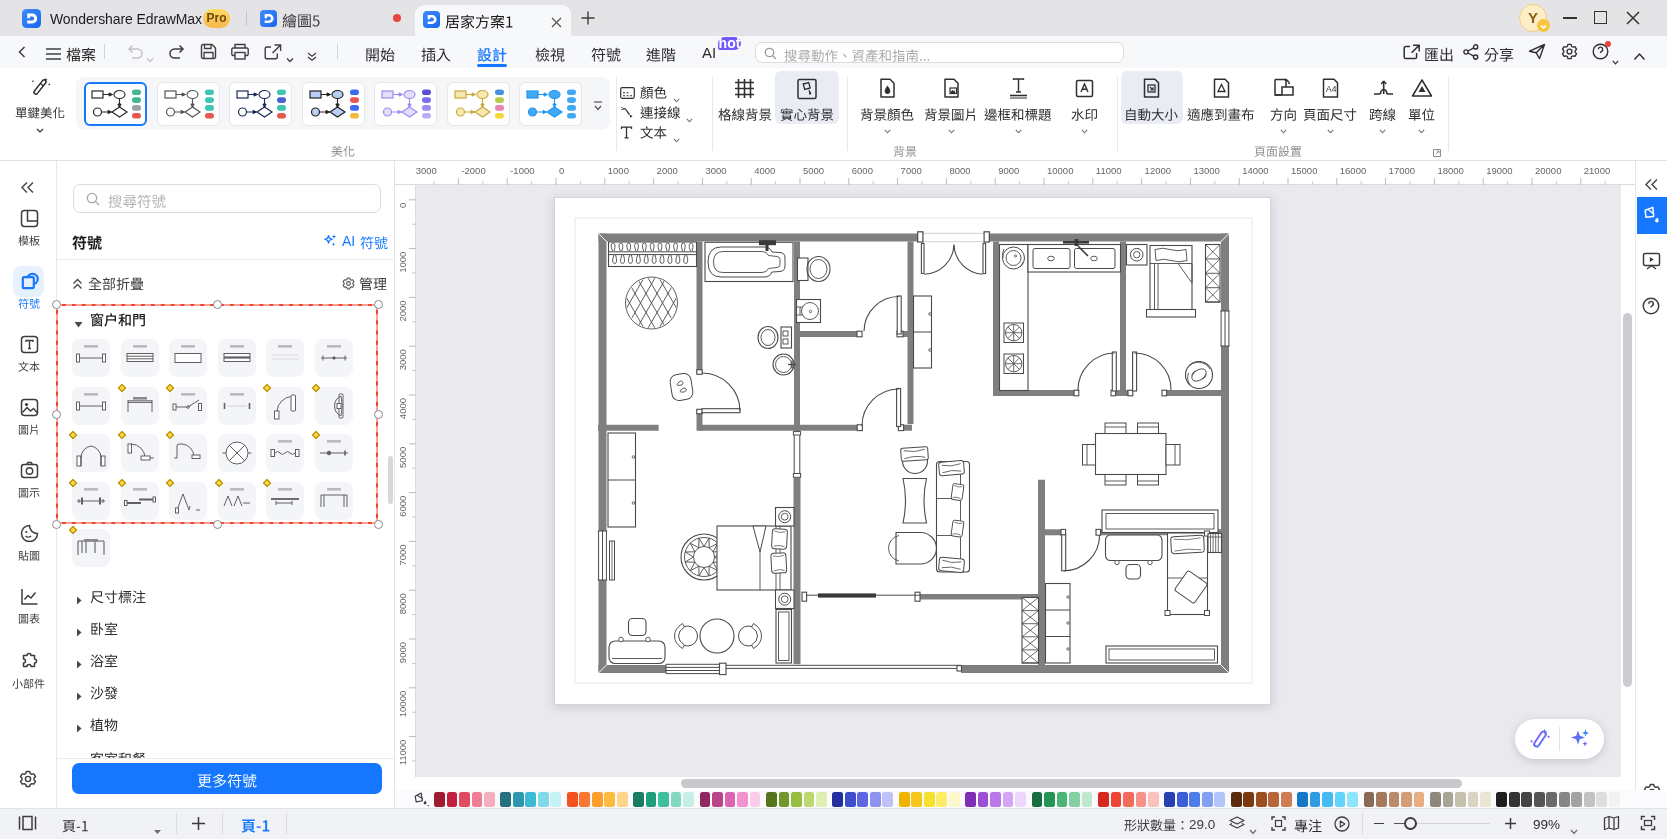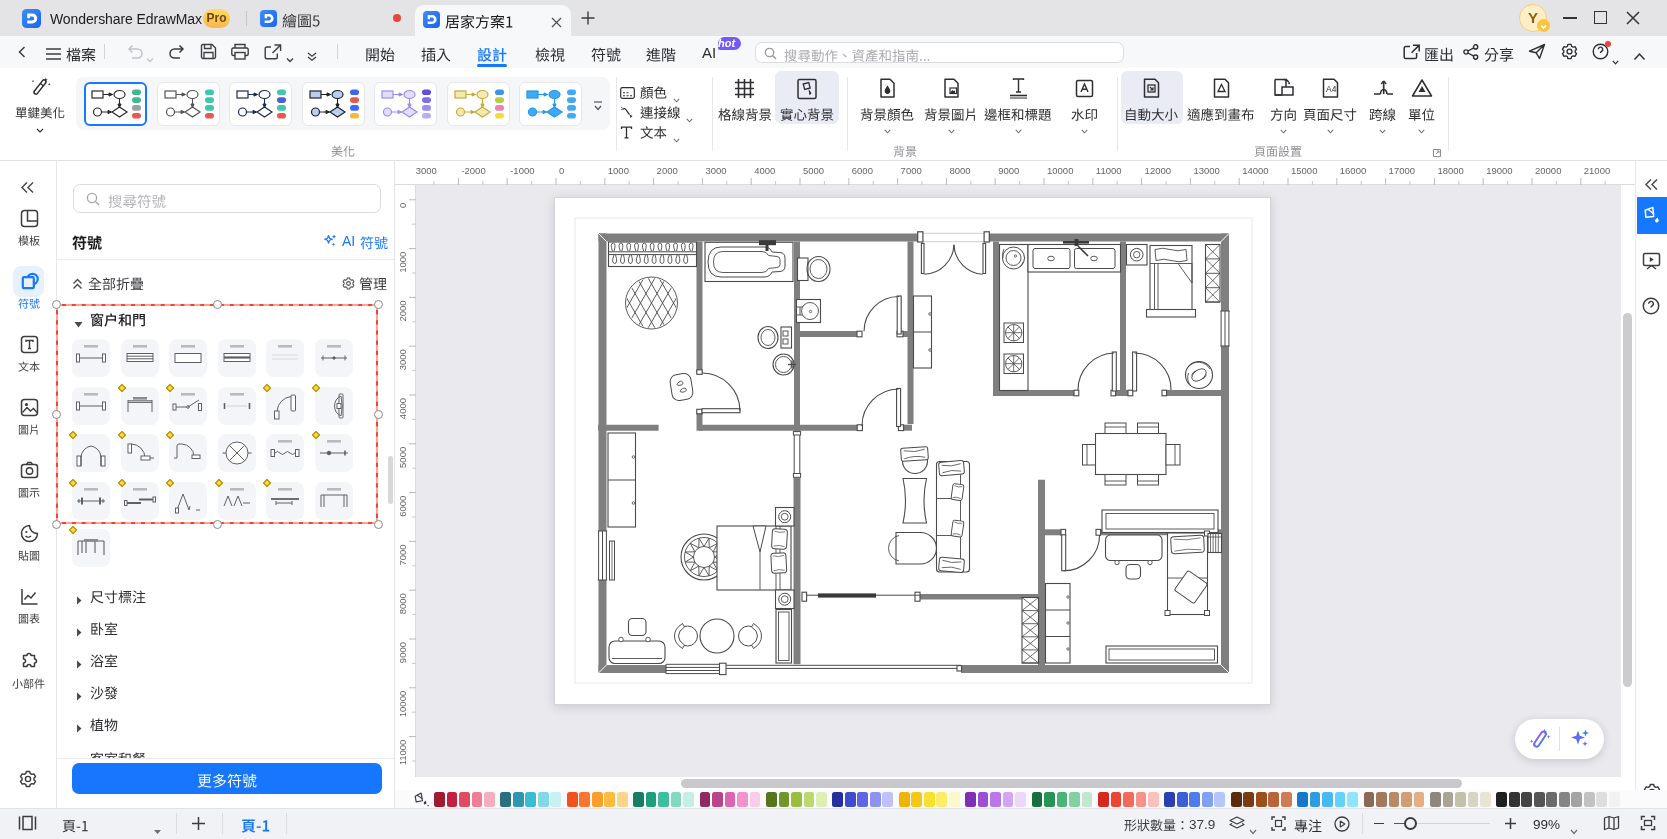--- a/index.html
+++ b/index.html
@@ -171,21 +171,21 @@
     <svg class="t" width="31" height="22" viewBox="0 0 31 22" style="overflow:visible">
       <g fill="#2d2d30" transform="translate(0,17.4) scale(1,-1)">
         <path transform="translate(0.0,0) scale(0.015000)" d="M463 675H922V612H463V115H395V608L457 675ZM427 510H894V450H427ZM430 347H895V286H430ZM428 179H945V115H428ZM639 648H705V146H639ZM474 834 538 816Q512 743 477 672Q442 600 401 537Q361 474 317 426Q314 434 306 445Q298 456 290 467Q282 478 275 485Q335 550 388 643Q440 736 474 834ZM611 807 674 826Q697 789 719 744Q741 700 750 669L685 647Q675 679 654 724Q633 770 611 807ZM83 805 140 839Q163 815 187 787Q212 759 233 733Q255 706 268 686L211 645Q197 666 176 694Q154 722 130 752Q106 781 83 805ZM47 609H266V546H47ZM226 151Q257 85 310 53Q364 21 440 12Q517 2 616 1Q669 1 732 3Q795 5 857 8Q920 11 970 15Q965 7 960 -6Q955 -19 951 -33Q947 -46 945 -57Q899 -59 843 -62Q787 -64 729 -64Q671 -65 616 -65Q528 -65 459 -58Q389 -51 336 -31Q283 -11 243 27Q203 65 175 127ZM239 360H257L270 361L307 347Q282 188 222 81Q162 -25 78 -82Q73 -74 64 -64Q55 -54 45 -45Q36 -35 28 -31Q108 20 163 115Q218 210 239 347ZM61 284V342L97 360H264L264 299H121Q102 299 84 294Q67 290 61 284ZM61 284Q59 293 54 306Q48 319 43 332Q38 345 33 352Q45 355 57 362Q69 368 82 383Q94 394 116 422Q138 449 163 484Q188 518 211 550Q233 582 246 602V604L269 614L318 591Q300 565 275 531Q250 496 222 459Q194 423 167 389Q140 355 118 331Q118 331 109 327Q101 322 89 315Q78 307 70 300Q61 292 61 284Z"></path>
         <path transform="translate(15.0,0) scale(0.015000)" d="M78 799H311V731H145V-78H78ZM292 799H305L317 802L365 772Q343 710 314 641Q286 573 259 513Q318 450 336 396Q355 342 355 294Q355 254 346 223Q336 193 314 177Q292 163 261 159Q229 156 192 157Q191 171 186 190Q182 210 174 224Q191 222 206 222Q222 221 233 222Q254 224 266 231Q279 240 283 259Q288 278 288 301Q288 342 268 394Q248 445 189 505Q204 539 219 576Q233 613 247 650Q260 687 272 720Q283 753 292 779ZM441 706H629V641H441ZM668 834H742V502Q742 482 748 476Q753 470 773 470Q778 470 790 470Q802 470 817 470Q832 470 845 470Q858 470 864 470Q876 470 882 478Q888 485 891 508Q894 530 895 575Q906 566 925 558Q944 551 959 547Q957 491 947 460Q938 429 920 417Q903 405 871 405Q865 405 850 405Q835 405 817 405Q798 405 784 405Q769 405 763 405Q725 405 705 413Q684 421 676 443Q668 464 668 502ZM600 423 682 405Q665 374 648 342Q631 311 616 288L558 307Q569 331 581 365Q593 398 600 423ZM416 332H893V-78H816V271H491V-82H416ZM454 176H854V117H454ZM454 18H852V-43H454ZM391 386 387 446 420 471 628 520Q629 506 632 488Q634 471 637 460Q563 441 518 428Q472 416 447 408Q422 400 410 395Q398 390 391 386ZM391 386Q390 396 386 409Q382 422 377 436Q372 449 367 457Q378 460 389 469Q399 477 399 503V834H472V436Q472 436 464 433Q456 430 444 426Q432 421 420 414Q408 408 399 401Q391 393 391 386ZM696 705H937V641H696Z"></path>
       </g>
     </svg>
   </div>
 <div class="abs" style="left:477px;top:64px;width:30px;height:3px;background:#1677ff;border-radius:1.5px"></div>
 <div class="abs" style="left:702px;top:44px;font-size:15px;color:#2d2d30">AI</div>
 <div class="abs" style="left:718px;top:37px;width:23px;height:13px;border-radius:6.5px 6.5px 6.5px 2px;background:#7459f8">
-    <div style="font-size:11px;font-style:italic;font-weight:bold;color:#fff;text-align:left;line-height:13px">hot</div>
+    <div style="font-size:14px;font-weight:bold;color:#fff;text-align:center;line-height:13px">hot</div>
   </div>
 <div class="abs" style="left:755px;top:42px;width:369px;height:21px;background:#fff;border:1px solid #dcdce0;border-radius:7px"></div>
 <div class="abs" style="left:764px;top:46px"><svg width="13" height="13" viewBox="0 0 13 13">
       <circle cx="5.5" cy="5.5" r="4.2" stroke="#9a9a9e" stroke-width="1.3" fill="none"></circle>
       <path d="M8.8 8.8 L12 12" stroke="#9a9a9e" stroke-width="1.3"></path>
     </svg></div>
 <div class="abs" style="left:784px;top:44.6px">
     <svg class="t" width="147" height="19" viewBox="0 0 147 19" style="overflow:visible">
       <g fill="#a9a9ad" transform="translate(0,15.7) scale(1,-1)">
         <path transform="translate(0.0,0) scale(0.013500)" d="M585 839H656V269H585ZM336 302H834V237H336ZM700 604H867V541H700ZM384 604H543V541H384ZM348 442H550V377H348ZM348 741 415 719V398H348ZM507 812 553 758Q512 739 466 724Q419 708 382 698L348 741Q371 749 401 762Q431 774 459 787Q487 801 507 812ZM814 302H829L843 305L890 282Q854 201 794 140Q735 79 658 36Q582 -8 495 -36Q407 -65 315 -81Q310 -67 300 -47Q290 -27 280 -15Q367 -3 450 22Q533 46 604 84Q675 121 730 173Q784 224 814 291ZM471 250Q515 182 590 129Q664 76 760 40Q857 4 966 -13Q958 -21 949 -33Q940 -45 932 -57Q924 -70 919 -80Q807 -59 709 -17Q611 24 534 86Q457 147 407 226ZM694 767H903V376H694V441H837V702H694ZM38 309Q91 326 164 353Q238 379 314 408L327 340Q258 313 188 286Q117 259 59 237ZM49 638H316V568H49ZM160 839H230V16Q230 -14 223 -31Q215 -48 197 -57Q180 -66 151 -68Q122 -71 77 -71Q76 -57 69 -36Q63 -16 56 0Q86 -1 111 -1Q135 -2 144 -1Q153 -1 157 3Q160 6 160 16Z"></path>
@@ -1855,21 +1855,21 @@
     <svg class="t" width="66" height="19" viewBox="0 0 66 19" style="overflow:visible">
       <g fill="#3c3c40" transform="translate(0,15.1) scale(1,-1)">
         <path transform="translate(0.0,0) scale(0.013000)" d="M58 778H573V708H58ZM41 449H586V379H41ZM404 760H478V-79H404ZM172 760H243V439Q243 345 234 252Q224 160 192 74Q161 -12 93 -86Q88 -78 78 -68Q67 -59 57 -50Q46 -41 37 -36Q98 32 127 110Q155 188 164 271Q172 355 172 439ZM846 824 917 795Q880 749 832 705Q784 661 732 623Q679 585 628 557Q619 570 604 585Q588 600 574 610Q622 635 673 669Q724 703 770 743Q815 784 846 824ZM875 548 943 520Q905 471 854 424Q803 377 748 336Q692 295 638 266Q629 278 614 293Q599 308 584 319Q636 345 690 382Q744 419 793 462Q842 505 875 548ZM898 278 968 250Q926 181 866 119Q806 58 735 7Q663 -43 586 -79Q577 -65 562 -48Q547 -31 532 -19Q607 12 676 57Q746 103 803 159Q861 215 898 278Z"></path>
         <path transform="translate(13.0,0) scale(0.013000)" d="M399 544H957V469H399ZM741 779 800 808Q827 781 853 750Q879 718 901 687Q923 656 936 631L872 597Q860 622 839 654Q818 686 792 719Q767 752 741 779ZM117 550H323V482H117ZM46 340H314V271H46ZM294 840H364V-79H294ZM85 797H154V483H85ZM123 315H192V241Q192 210 189 172Q185 134 175 93Q164 52 146 14Q127 -25 97 -58Q90 -52 79 -46Q69 -39 58 -32Q47 -26 38 -22Q75 18 93 66Q111 114 117 160Q123 207 123 242ZM617 840H690V566Q690 484 681 398Q673 312 646 228Q618 144 563 65Q507 -13 413 -82Q408 -73 399 -62Q391 -51 380 -41Q370 -31 362 -25Q450 38 501 110Q552 183 577 260Q602 337 610 415Q617 493 617 566ZM704 521Q707 480 715 426Q722 372 739 310Q755 249 783 189Q812 129 858 75Q903 22 969 -15Q953 -26 938 -43Q923 -60 913 -75Q844 -34 798 25Q751 83 721 149Q691 216 673 284Q656 351 648 411Q639 471 634 515Z"></path>
         <path transform="translate(26.0,0) scale(0.013000)" d="M643 642H961V575H643ZM677 840 742 828Q725 737 700 649Q676 561 646 483Q616 406 580 345Q575 351 565 360Q556 369 545 378Q535 387 527 392Q563 447 591 519Q619 591 641 674Q662 756 677 840ZM819 601 886 595Q867 424 825 296Q784 167 709 74Q633 -18 513 -81Q510 -74 502 -63Q495 -52 487 -41Q480 -31 473 -24Q588 30 659 116Q729 202 766 322Q804 442 819 601ZM673 573Q692 440 728 323Q764 206 823 118Q882 30 969 -17Q961 -24 951 -34Q942 -44 934 -55Q925 -66 920 -76Q830 -20 771 74Q711 169 675 294Q639 419 618 564ZM278 840H338V315H278ZM172 723V553H453V723ZM112 775H514V500H112ZM154 409V342H468V409ZM89 457H535V293H89ZM44 671H137V668H472V671H571V614H472V617H137V614H44ZM113 86Q137 117 162 157Q188 197 211 239Q234 282 250 320L313 306Q295 266 272 223Q248 181 223 142Q199 103 178 74ZM113 86 162 127Q220 112 284 89Q348 65 405 40Q463 15 503 -8L454 -53Q416 -30 358 -3Q301 23 237 47Q172 70 113 86ZM401 270H462V235Q462 203 455 169Q448 135 427 101Q405 66 362 34Q319 1 248 -28Q177 -56 70 -79Q65 -68 55 -53Q46 -38 37 -29Q138 -9 204 16Q271 41 310 70Q350 98 369 127Q389 157 395 184Q401 212 401 236ZM44 229H563V174H44Z"></path>
         <path transform="translate(39.0,0) scale(0.013000)" d="M250 665V610H747V665ZM250 763V709H747V763ZM177 808H822V565H177ZM230 273V215H777V273ZM230 373V317H777V373ZM159 420H851V169H159ZM462 403H535V-27H462ZM52 522H949V465H52ZM131 114H873V61H131ZM47 3H955V-55H47Z"></path>
         <path transform="translate(52.0,0) scale(0.013000)" d="M500 544Q470 544 447 564Q424 585 424 619Q424 653 447 674Q470 694 500 694Q530 694 553 674Q576 653 576 619Q576 585 553 564Q530 544 500 544ZM500 54Q470 54 447 75Q424 95 424 129Q424 164 447 184Q470 205 500 205Q530 205 553 184Q576 164 576 129Q576 95 553 75Q530 54 500 54Z"></path>
       </g>
     </svg>
   </div>
-<div class="abs" style="left:1189px;top:816.5px;font-size:13.5px;color:#3c3c40">37.9</div>
+<div class="abs" style="left:1189px;top:816.5px;font-size:13.5px;color:#3c3c40">29.0</div>
 <div class="abs" style="left:1229px;top:816px"><svg width="16" height="15" viewBox="0 0 16 15">
       <path d="M8 1 L15 4.5 L8 8 L1 4.5 Z M3 7.5 L1 8.5 L8 12 L15 8.5 L13 7.5" stroke="#3c3c40" stroke-width="1.2" fill="none" stroke-linejoin="round"></path>
     </svg></div>
 <div class="abs" style="left:1249px;top:821px"><svg width="8" height="6" viewBox="0 0 8 6">
       <path d="M1 1 L4 4.5 L7 1" stroke="#6e6e72" stroke-width="1.2" fill="none"></path>
     </svg></div>
 <div class="abs" style="left:1271px;top:816px"><svg width="15" height="15" viewBox="0 0 15 15">
       <path d="M1 4 V1 H4 M11 1 H14 V4 M14 11 V14 H11 M4 14 H1 V11" stroke="#3c3c40" stroke-width="1.4" fill="none"></path>
       <rect x="4.5" y="4.5" width="6" height="6" stroke="#3c3c40" stroke-width="1.2" fill="none"></rect>
     </svg></div>

